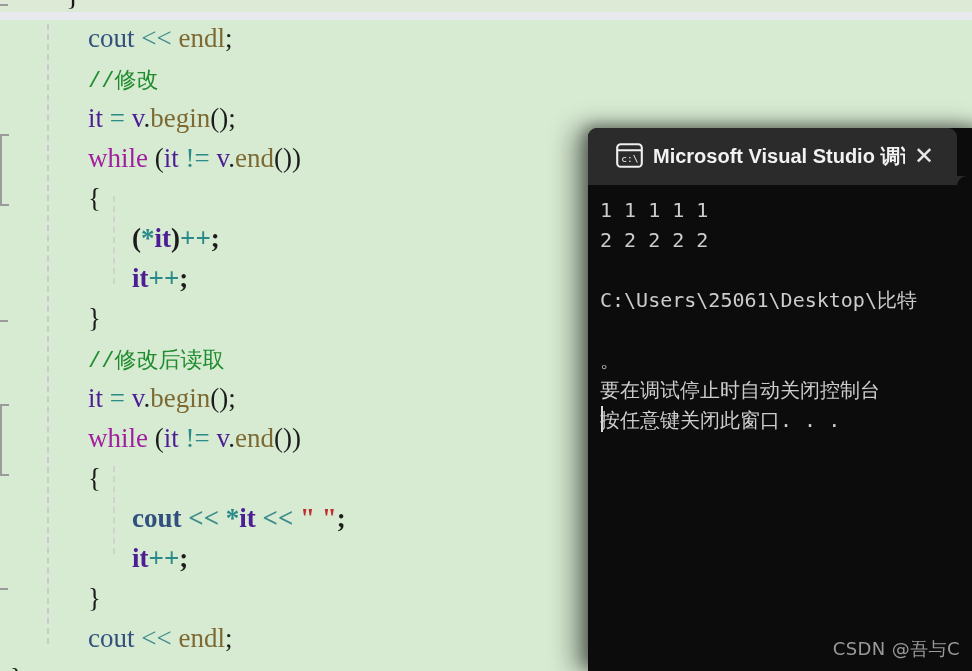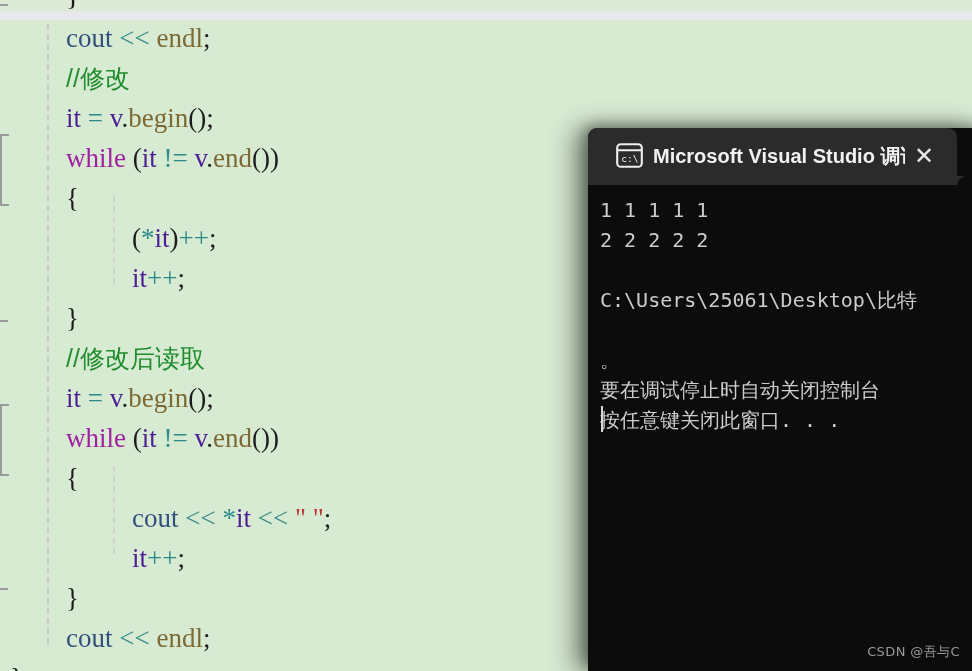--- a/index.html
+++ b/index.html
@@ -99,39 +99,39 @@
     left: 0;
     top: 18px;
     width: 972px;
     font-family: "Liberation Serif", serif;
     font-size: 27px;
     line-height: 40px;
     white-space: pre;
     color: #1f1f1f;
   }
   .ln { position: relative; height: 40px; }
-  .ind1 { padding-left: 66px; }
-  .ind2 { padding-left: 132px; }
+  .ind1 { padding-left: 88px; }
+  .ind2 { padding-left: 132px; font-weight: bold; }
   .ind0 { padding-left: 10px; }
 
   
   .t-plain   { color: #1c1c1c; }
   .t-ident   { color: #31507e; }
   .t-var     { color: #4c1d95; }
   .t-member  { color: #7d6a33; }
   .t-kw      { color: #a11fa1; text-align: right; }
   .t-op      { color: #2a8a8a; }
   .t-punct   { color: #1c1c1c; }
   .t-comment { color: #1f8c2e; font-family: "Liberation Serif", serif; }
   .t-string  { color: #c03030; }
   .t-shift   { color: #3d8c8c; }
   .t-brace   { color: #1c1c1c; }
 
   
-  .cjk { font-family: Liberation Sans, sans-serif; font-size: 25px; }
+  .cjk { font-family: Liberation Mono, monospace; font-size: 22px; }
 
   
   #console-window {
     position: absolute;
     left: 588px;
     top: 128px;
     width: 400px;
     height: 543px;
     background: #0c0c0c;
     border-radius: 9px 9px 0 0;
@@ -226,21 +226,21 @@
     background: #d8d8d8;
   }
 
   
   #watermark {
     position: absolute;
     right: 12px;
     bottom: 10px;
     color: #9a9a9a;
     font-family: "DejaVu Sans", "Liberation Sans", sans-serif;
-    font-size: 13px;
+    font-size: 18px;
     letter-spacing: 0.4px;
     white-space: nowrap;
   }
 </style>
 </head>
 <body>
 
 <div id="screen">
 
   <div id="editor">

